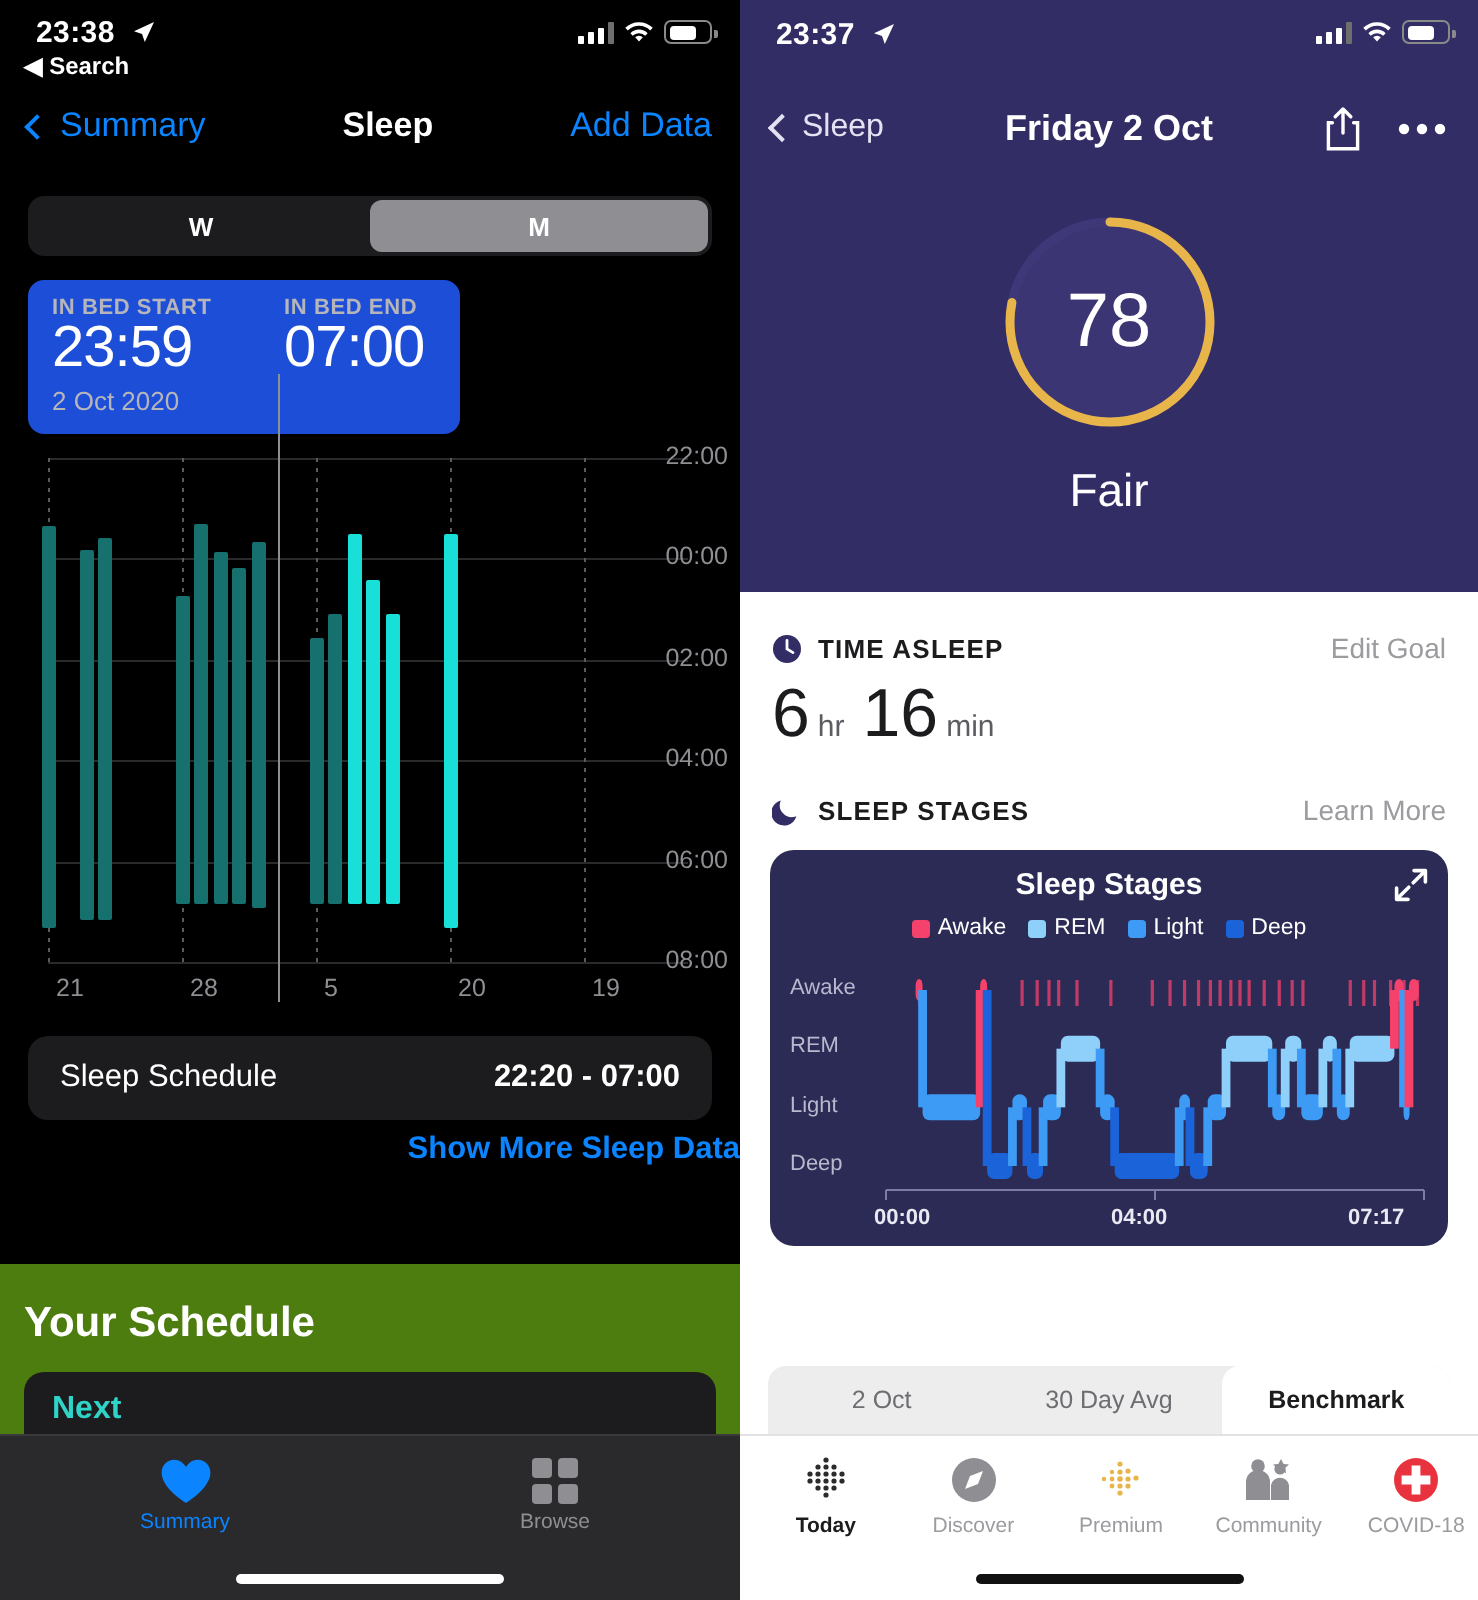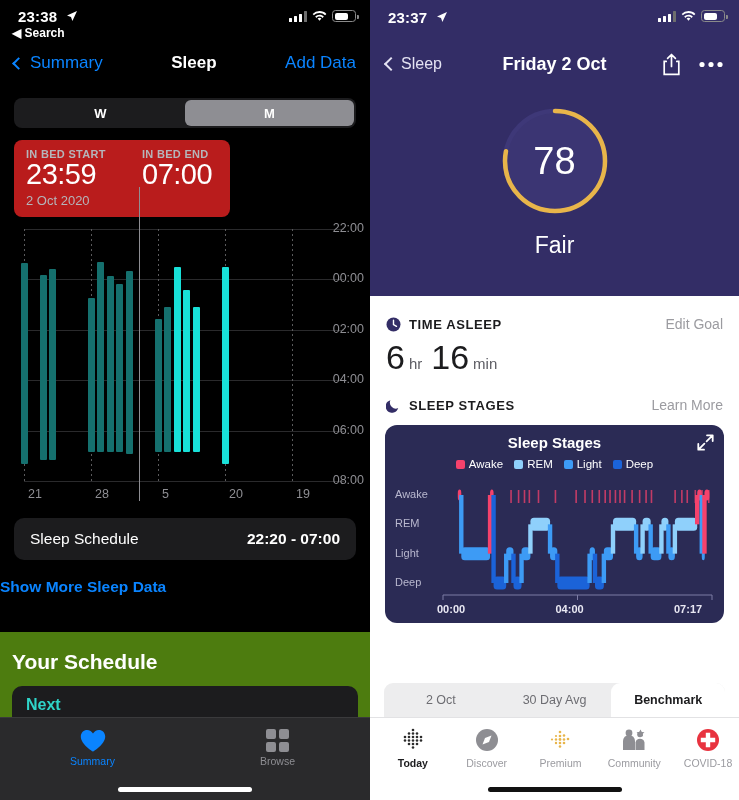--- a/index.html
+++ b/index.html
@@ -27,42 +27,42 @@
   .navbar{ height:46px; display:flex; align-items:center; justify-content:space-between; padding:0 14px; }
   .nav-left{ display:flex; align-items:center; color:#0a84ff; font-size:17px; }
   .chev{ display:inline-block; width:9px; height:9px; border-left:2.6px solid #0a84ff; border-bottom:2.6px solid #0a84ff; transform:rotate(45deg); margin-right:7px; }
   .nav-title{ font-size:17px; font-weight:700; }
   .nav-right{ color:#0a84ff; font-size:17px; }
 
   .seg{ margin:12px 14px 0; height:30px; background:#1c1c1e; border-radius:8px; display:flex; padding:2px; }
   .seg div{ flex:1; display:flex; align-items:center; justify-content:center; font-size:13px; font-weight:600; border-radius:6px; color:#fff; }
   .seg div.on{ background:#8e8e93; }
 
-  .bedcard{ margin:12px 14px 0; width:216px; background:#b91c1c; border-radius:8px; padding:8px 12px 9px; position:relative; }
+  .bedcard{ margin:12px 14px 0; width:216px; background:#1d4ed8; border-radius:8px; padding:8px 12px 9px; position:relative; }
   .bed-heads{ display:flex; gap:12px; font-size:11px; font-weight:700; color:#b5b5ba; letter-spacing:.3px; }
   .bed-heads span:nth-child(1){ width:104px; }
   .bed-vals{ display:flex; gap:12px; font-size:29px; font-weight:400; letter-spacing:-.5px; margin-top:-2px; }
   .bed-vals span:nth-child(1){ width:104px; }
   .bed-date{ font-size:13px; color:#b5b5ba; margin-top:2px; }
 
   .chartwrap{ position:relative; margin-top:12px; height:275px; }
   .yax{ position:absolute; right:6px; top:0; width:62px; height:275px; }
   .yax span{ position:absolute; right:0; font-size:12.5px; color:#8e8e93; }
   .plot{ position:absolute; left:24px; top:0; width:268px; height:252px; }
   .hgrid{ position:absolute; left:0; right:-52px; height:1px; background:#2a2a2c; }
   .vgrid{ position:absolute; top:0; bottom:0; width:1px; background:repeating-linear-gradient(to bottom,#5a5a5c 0 2px,transparent 2px 5px); }
   .bar{ position:absolute; width:7px; border-radius:1px; }
   .cursor{ position:absolute; top:-42px; width:1.5px; background:#8e8e93; }
   .xax{ position:absolute; left:24px; top:256px; width:268px; height:20px; }
   .xax span{ position:absolute; font-size:12.5px; color:#8e8e93; }
 
   .schedrow{ margin:14px 14px 0; height:42px; background:#1c1c1e; border-radius:10px; display:flex; align-items:center; justify-content:space-between; padding:0 16px; }
   .schedrow .l{ font-size:15.5px; }
   .schedrow .r{ font-size:15.5px; font-weight:700; }
-  .showmore{ text-align:left; color:#0a84ff; font-size:15.5px; font-weight:600; margin-top:18px; }
+  .showmore{ text-align:right; color:#0a84ff; font-size:15.5px; font-weight:600; margin-top:6px; }
 
   .yoursched{ position:absolute; left:0; right:0; top:632px; bottom:0; background:#4d7c0f; padding:18px 12px 0; }
   .ys-title{ font-size:21px; font-weight:700; }
   .ys-card{ margin-top:12px; background:#1c1c1e; border-radius:10px; padding:10px 14px; height:60px; }
   .ys-next{ color:#2fd4c8; font-size:16px; font-weight:700; }
 
   .tabbar{ position:absolute; left:0; right:0; bottom:0; height:83px; background:#2a2a2c; border-top:.5px solid #3a3a3c; display:flex; }
   .tab{ flex:1; display:flex; flex-direction:column; align-items:center; justify-content:flex-start; padding-top:11px; gap:3px; }
   .tab .lbl{ font-size:10.5px; }
   .tab.on .lbl{ color:#0a84ff; }

